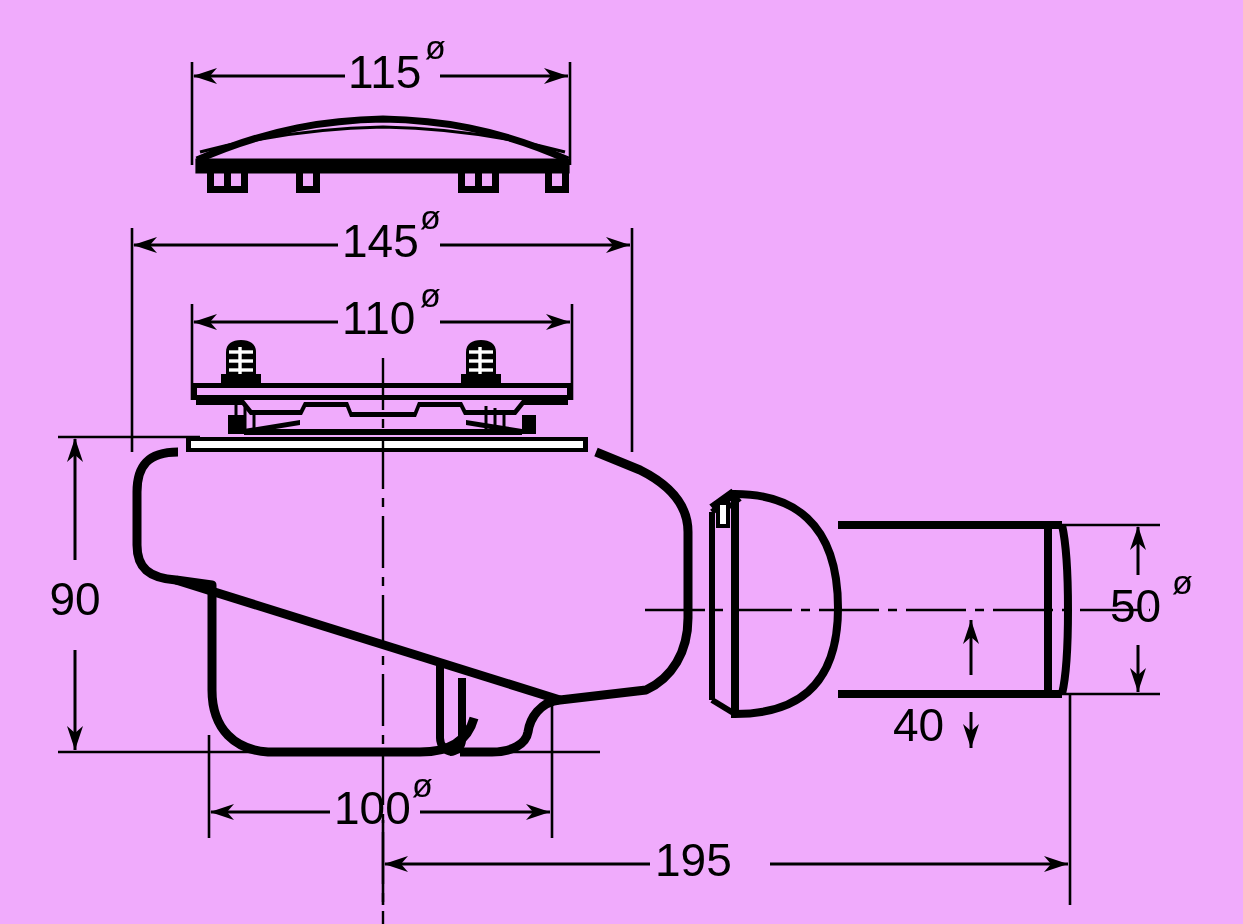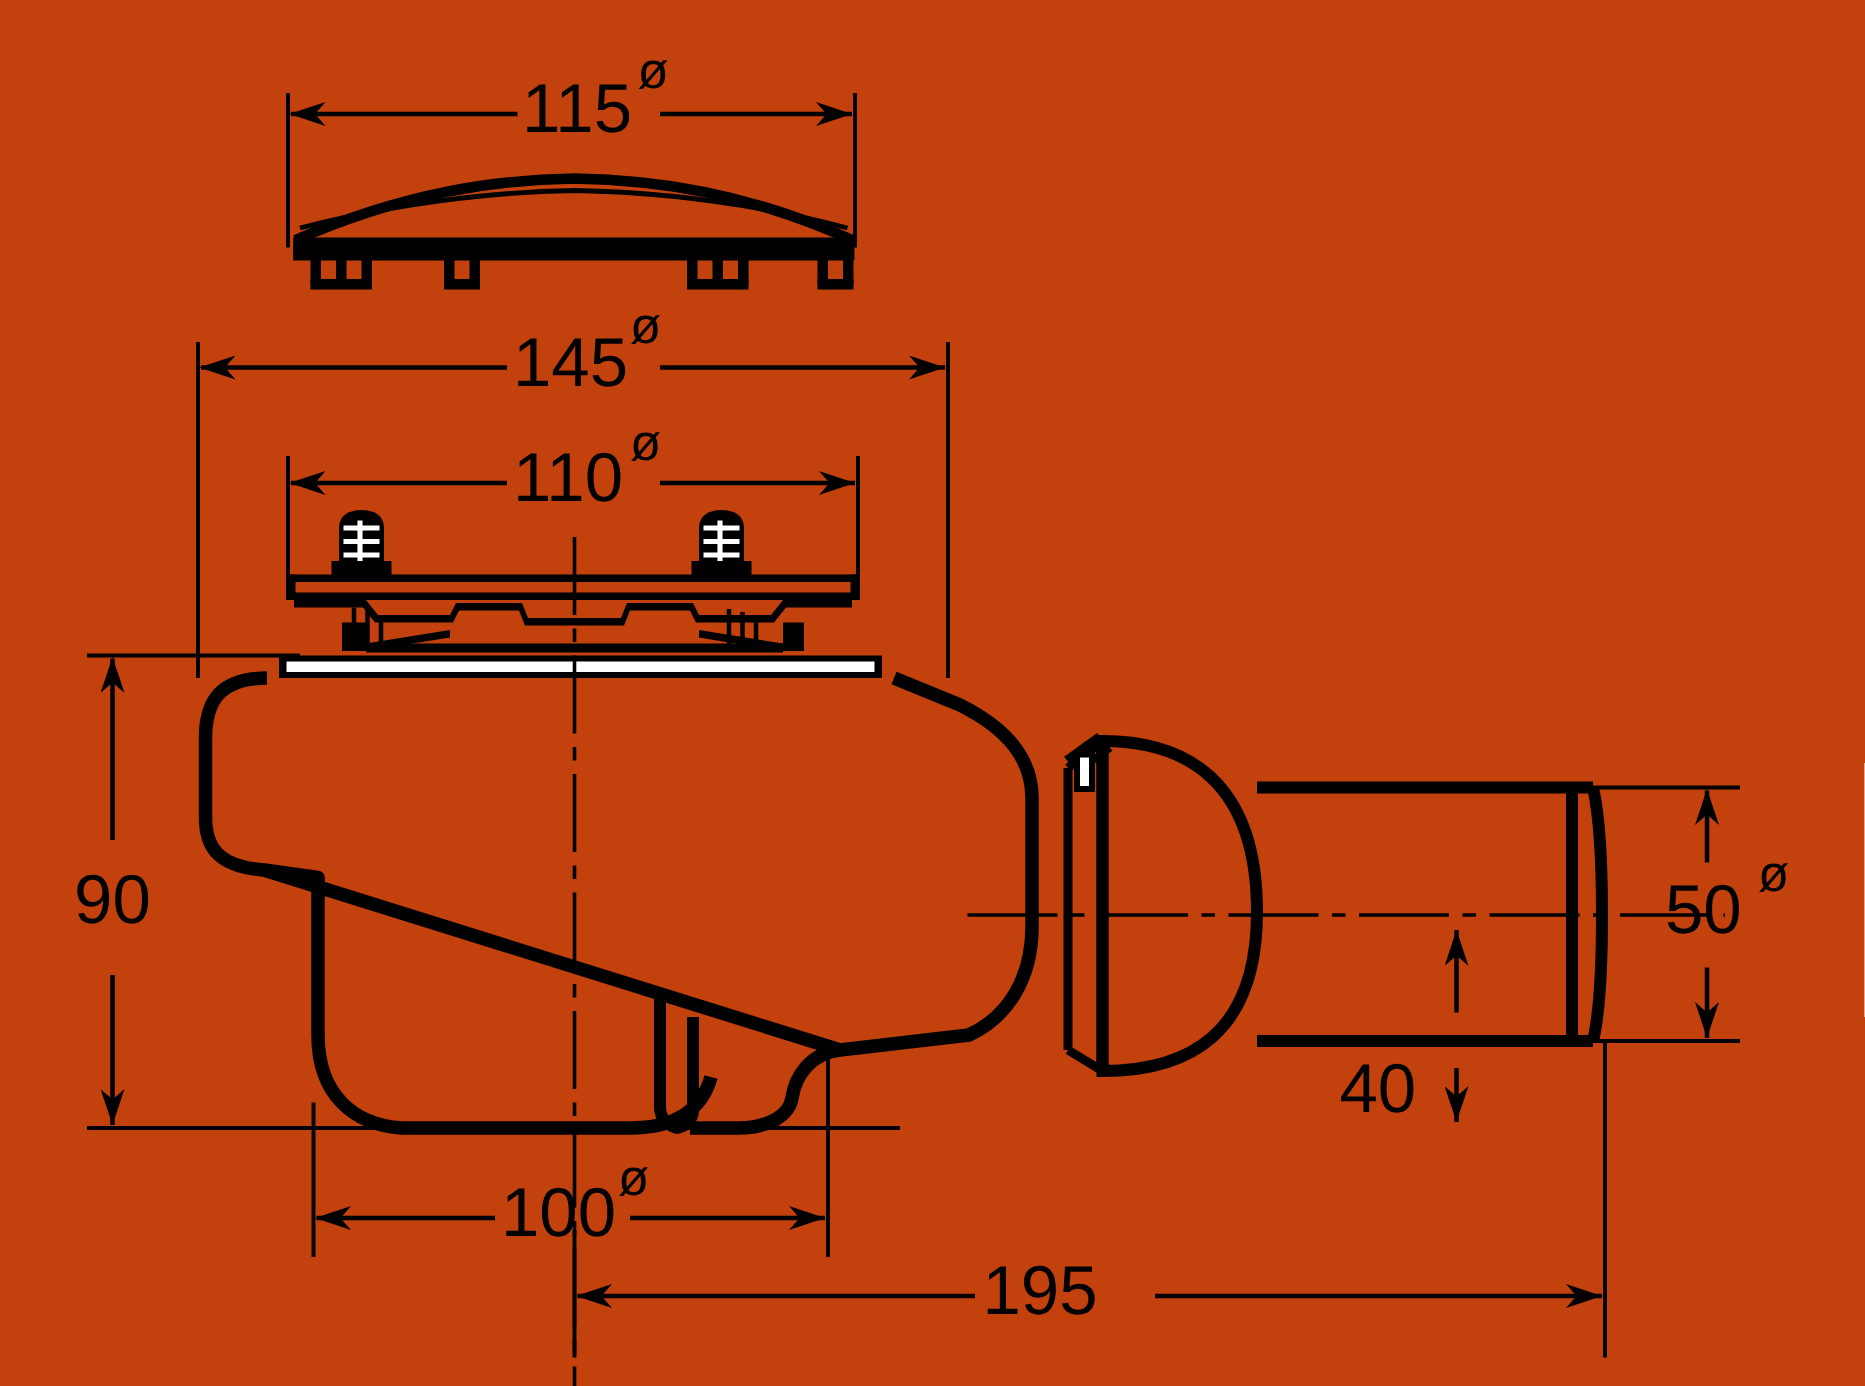--- a/index.html
+++ b/index.html
@@ -7,21 +7,21 @@
     padding: 0;
     background: #ffffff;
   }
   body {
     font-family: "Liberation Sans", sans-serif;
   }
   #drawing-root {
     position: relative;
     width: 1243px;
     height: 924px;
-    background: #c2410c;
+    background: #f0abfc;
     overflow: hidden;
   }
   svg#technical-drawing {
     display: block;
     width: 1243px;
     height: 924px;
   }
   .dim-text {
     font-family: "Liberation Sans", sans-serif;
     font-size: 46px;

